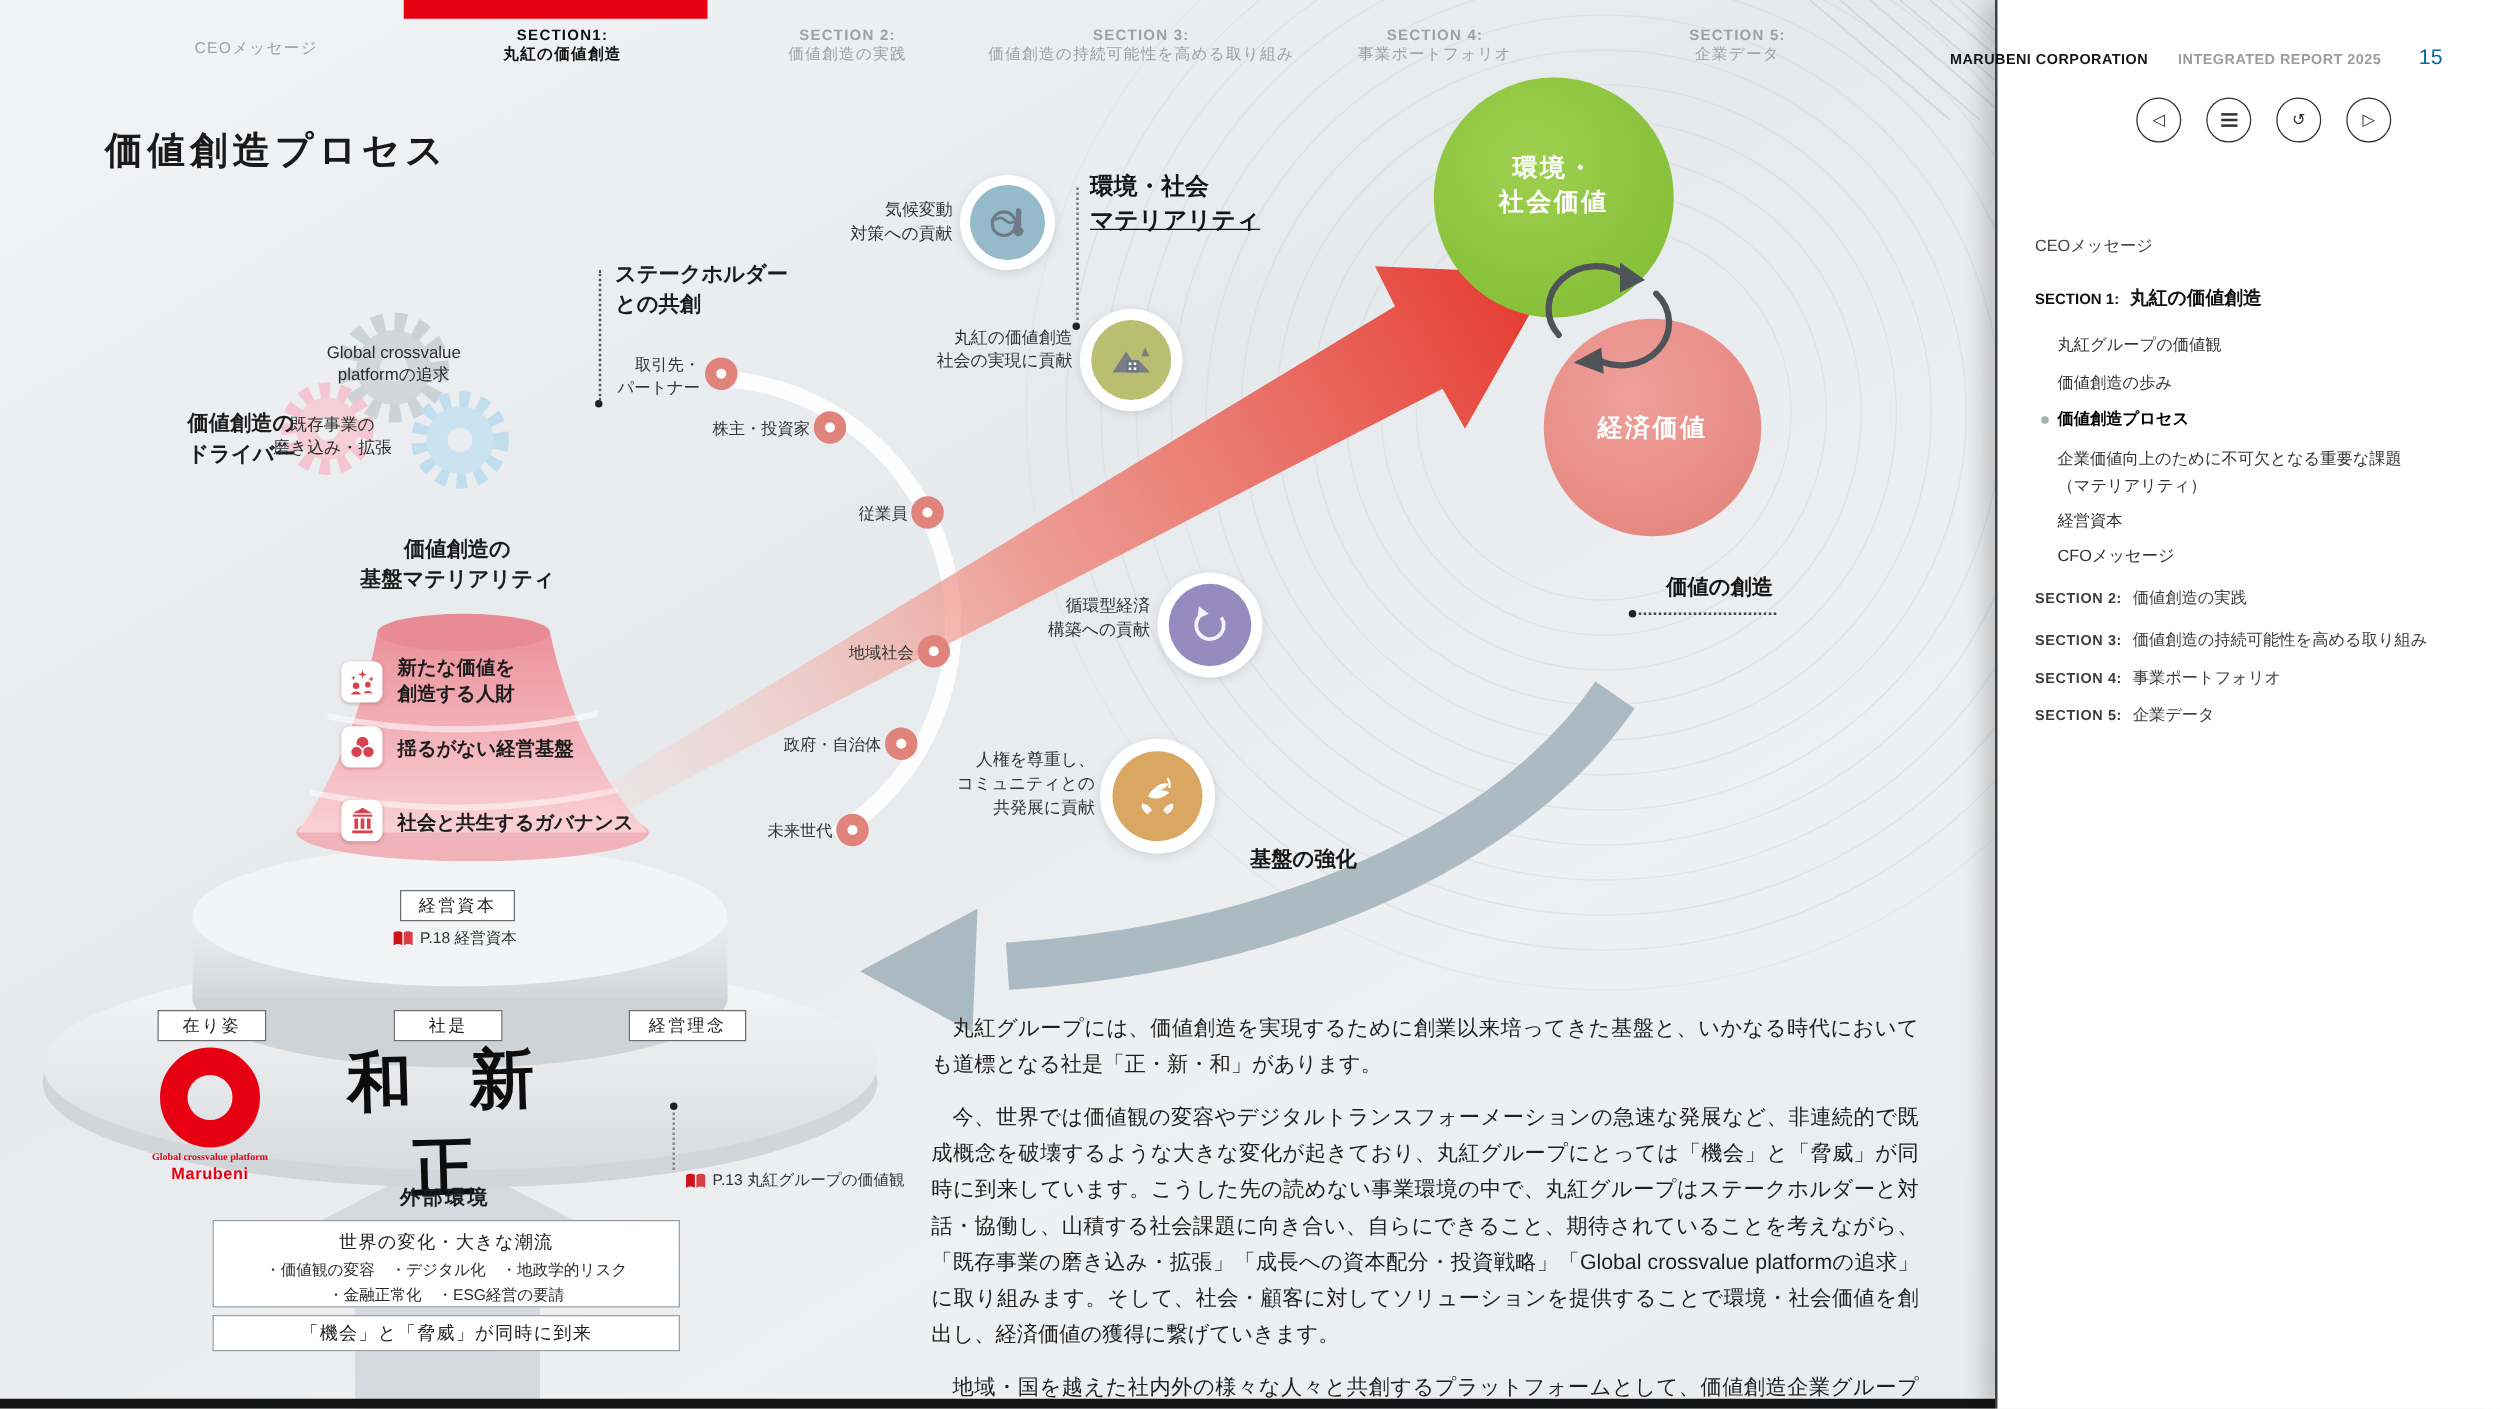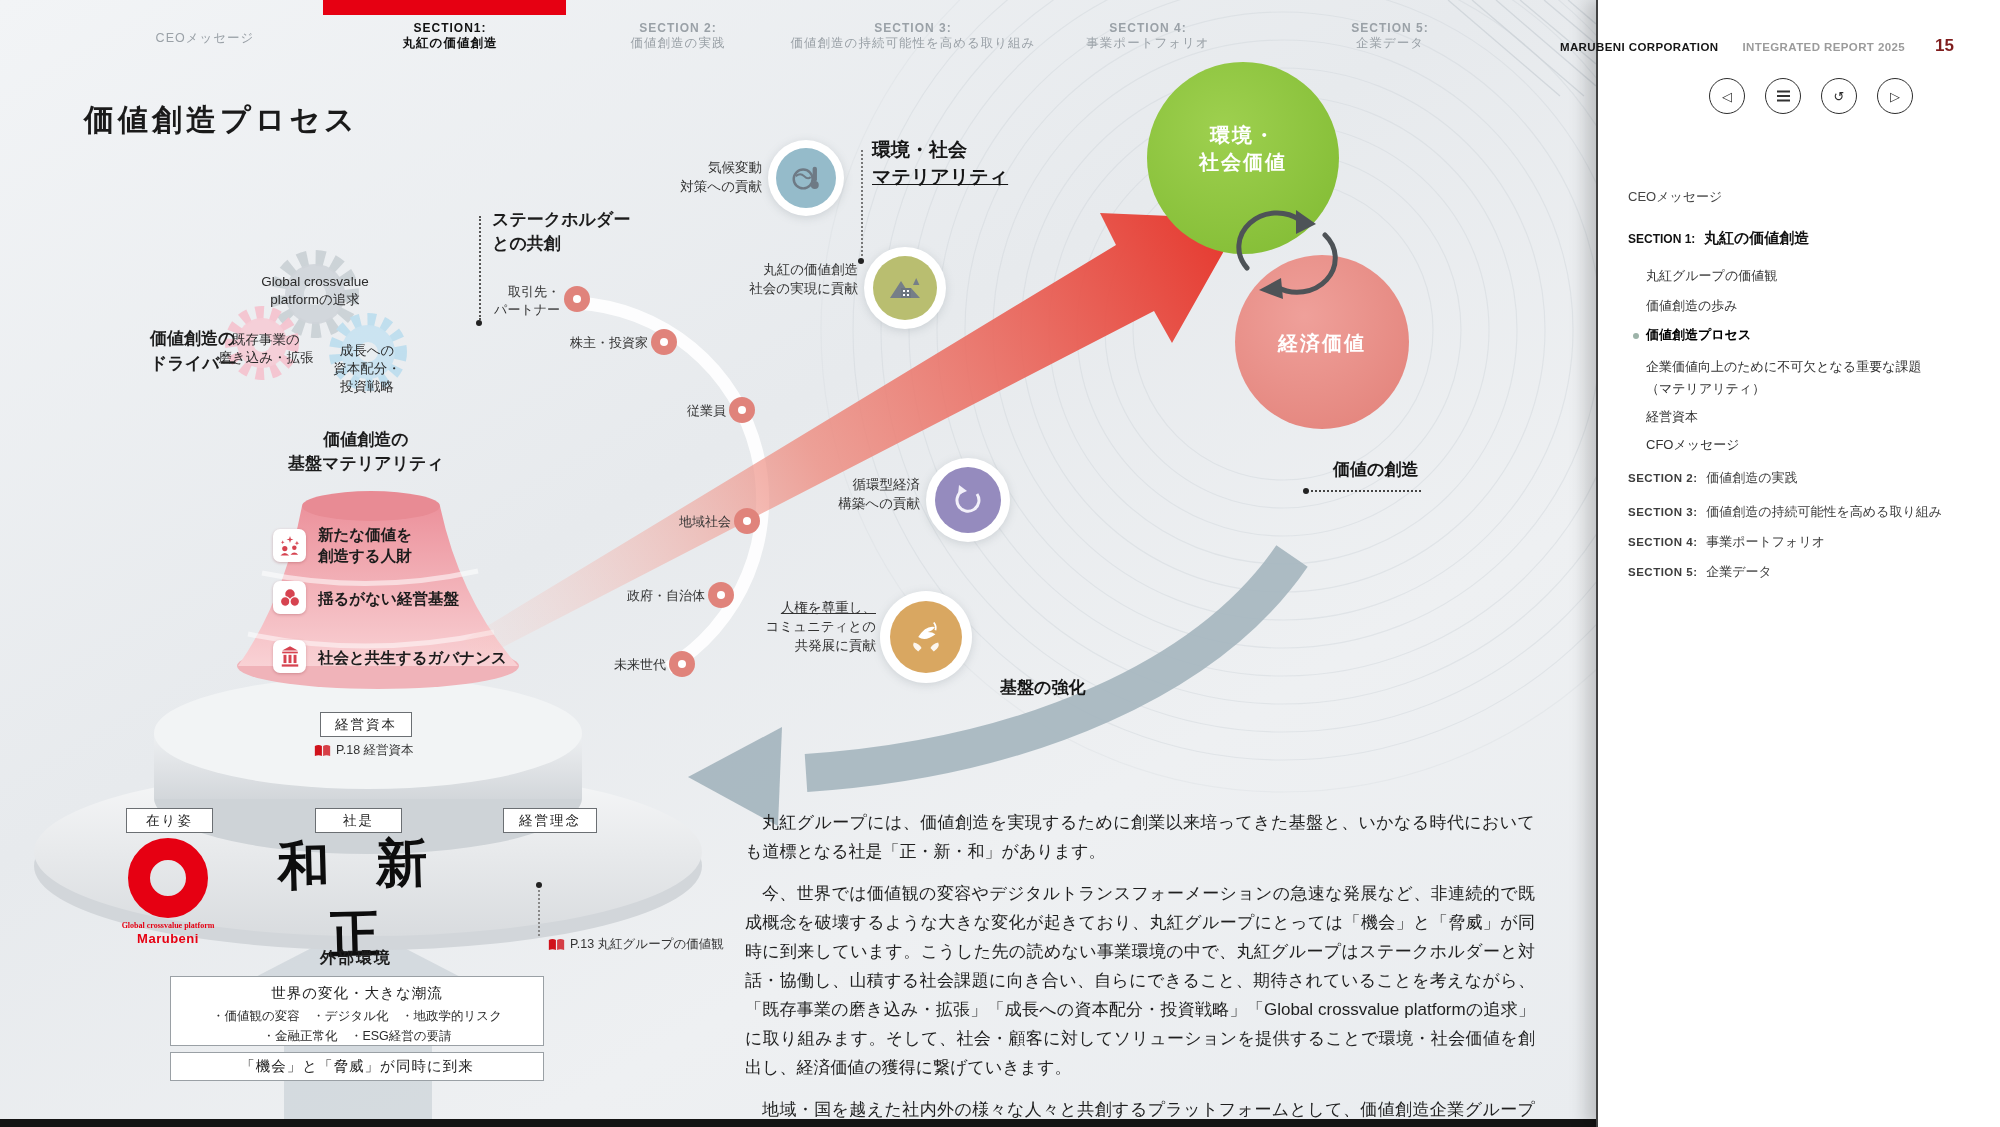--- a/index.html
+++ b/index.html
@@ -43,21 +43,21 @@
   #body-text{position:absolute;left:732px;top:795px;width:816px;font-size:17px;line-height:29px;
              text-align:justify;color:#1f1f1f;}
   #body-text p{margin:13px;text-indent:1em;}
   #bottom-strip{position:absolute;left:0;top:1119px;width:1596px;height:8px;background:#141414;}
   
   #sidebar{position:absolute;left:1596px;top:0;width:404px;height:1127px;background:#ffffff;
            border-left:2px solid #414141;box-shadow:-10px 0 16px rgba(0,0,0,.18);}
   #sb-header{position:absolute;right:48px;top:36px;white-space:nowrap;display:flex;align-items:baseline;gap:24px;}
   #sb-brand{font-size:11.5px;font-weight:bold;letter-spacing:.4px;color:#161616;}
   #sb-report{font-size:11.5px;letter-spacing:.4px;color:#9b9b9b;font-weight:bold;}
-  #sb-page{font-size:17px;font-weight:bold;color:#7f1d1d;margin-left:6px;}
+  #sb-page{font-size:17px;font-weight:normal;color:#0369a1;margin-left:6px;}
   .pgbtn{position:absolute;top:78px;width:34px;height:34px;border:1.3px solid #2e2e2e;border-radius:50%;
          background:#fff;display:flex;align-items:center;justify-content:center;cursor:pointer;
          font-size:13px;color:#2e2e2e;}
   .toc-bars{width:13px;height:1.8px;background:#333;box-shadow:0 -4.5px 0 #333,0 4.5px 0 #333;display:block;}
   .sb-item{position:absolute;left:1628px;white-space:nowrap;cursor:pointer;color:#444;font-size:13px;}
   .sb-sec .eyebrow{font-weight:bold;font-size:11.5px;letter-spacing:.5px;color:#3d3d3d;margin-right:5px;}
   .sb-sec .lbl{font-size:13px;color:#3d3d3d;}
   .sb-sec1 .eyebrow{font-weight:bold;font-size:12px;color:#111;margin-right:5px;}
   .sb-sec1 .lbl{font-weight:bold;font-size:15px;color:#111;}
   .sb-sub{left:1646px;color:#333;}
@@ -233,25 +233,20 @@
       <span style="display:block;">ドライバー</span>
     </div>
     <div class="lab ct" style="left:225px;top:273px;width:180px;font-size:13.5px;line-height:18px;color:#2b2b2b;">
       <span style="display:block;">Global crossvalue</span>
       <span style="display:block;">platformの追求</span>
     </div>
     <div class="lab ct" style="left:176px;top:331px;width:180px;font-size:13.5px;line-height:18px;color:#2b2b2b;">
       <span style="display:block;">既存事業の</span>
       <span style="display:block;">磨き込み・拡張</span>
     </div>
-    <div class="lab ct" style="left:277px;top:342px;width:180px;font-size:13.5px;line-height:18px;color:#2b2b2b;">
-      <span style="display:block;">成長への</span>
-      <span style="display:block;">資本配分・</span>
-      <span style="display:block;">投資戦略</span>
-    </div>
 
     <div class="vdots" style="left:861px;top:150px;height:106px;border-color:#777;"></div>
     <div class="kdot" style="left:858px;top:258px;"></div>
     <div class="lab b" style="left:872px;top:136px;font-size:19px;line-height:27px;color:#161616;">
       <span style="display:block;">環境・社会</span>
       <span style="display:block;text-decoration:underline;">マテリアリティ</span>
     </div>
 
     <div class="lab rt" style="left:642px;top:158px;width:120px;font-size:13.5px;line-height:19px;">
       <span style="display:block;">気候変動</span>
@@ -296,21 +291,21 @@
       <div class="mcirc" style="width:66px;height:66px;background:#958bbe;">
         <svg width="36" height="36" viewBox="0 0 36 36" fill="none" stroke="#f3f1fa" stroke-width="3">
           <path d="M27 12 A 11 11 0 1 1 12 9"></path>
             <polygon points="9,3 17,9 8,13" fill="#f3f1fa" stroke="none"></polygon>
           <path d="M12 27 A 11 11 0 0 1 9 20" opacity=".0"></path>
         </svg>
       </div>
     </div>
 
     <div class="lab rt" style="left:736px;top:598px;width:140px;font-size:13.5px;line-height:19px;">
-      <span style="display:block;text-decoration:underline;">人権を尊重し、</span>
+      <span style="display:block;">人権を尊重し、</span>
       <span style="display:block;">コミュニティとの</span>
       <span style="display:block;">共発展に貢献</span>
     </div>
     <div class="halo" style="left:880px;top:591px;width:92px;height:92px;">
       <div class="mcirc" style="width:72px;height:72px;background:#d9a761;">
         <svg width="40" height="40" viewBox="0 0 36 36">
             <path d="M11 31 q-6 -4 -4 -8 q5 1 7 5" fill="#fff" opacity=".9"></path>
             <path d="M25 31 q6 -4 4 -8 q-5 1 -7 5" fill="#fff" opacity=".9"></path>
             <path d="M11 18 q7 -11 15 -9 q-2 3.5 -6.5 4.5 q4.5 0 7 2 q-9 7 -15.5 2.5 z" fill="#fff"></path>
             <path d="M25 5 q2.5 3 1.5 7" stroke="#fff" fill="none" stroke-width="1.6"></path>

